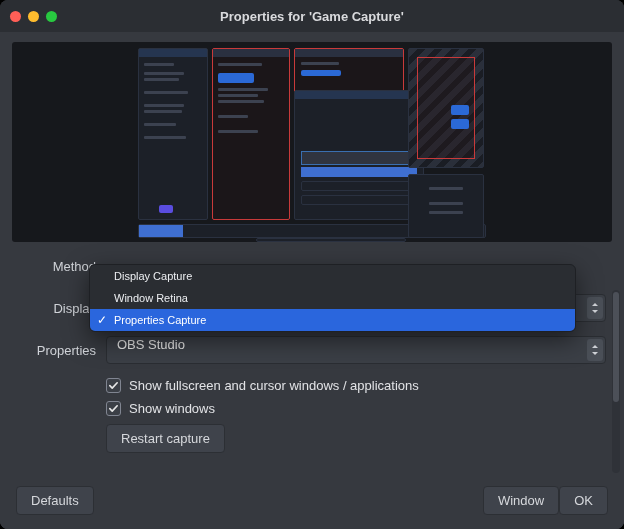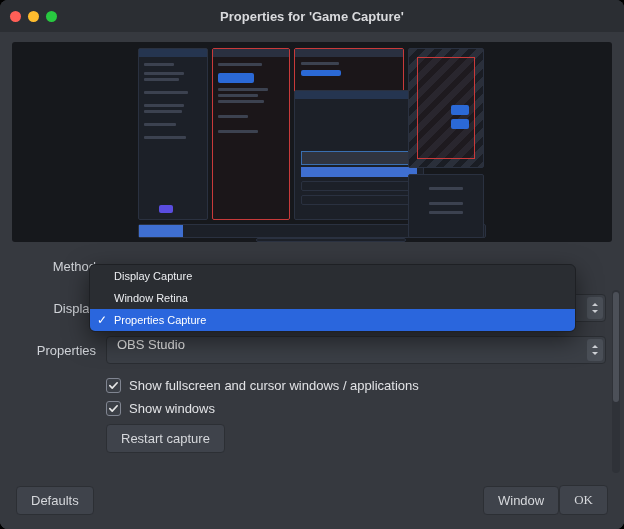--- a/index.html
+++ b/index.html
@@ -392,19 +392,19 @@
     </div>
 
     <div class="footer">
       <div class="button">
         <span>Defaults</span>
       </div>
       <div class="spacer"></div>
       <div class="button">
         <span>Window</span>
       </div>
-      <div class="button" style="min-width:48px;font-family:Liberation Serif, serif;">
+      <div class="button" style="min-width:48px;">
         <span>OK</span>
       </div>
     </div>
 
   </div>
 </div>
 
 </body></html>

